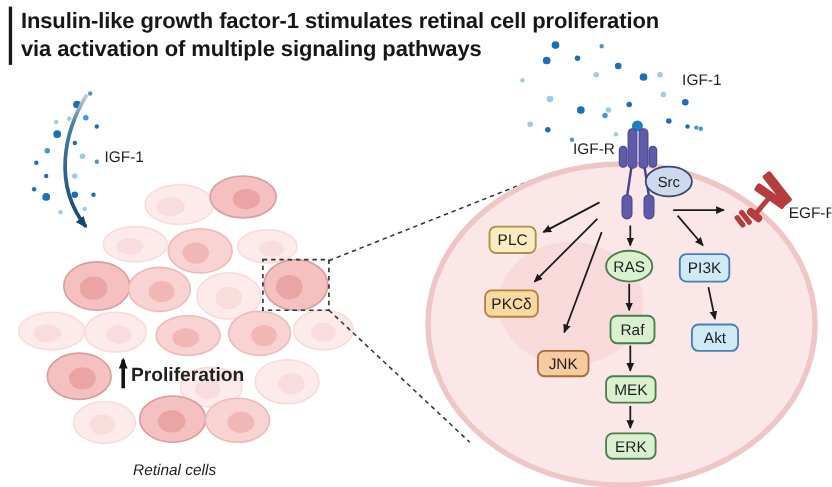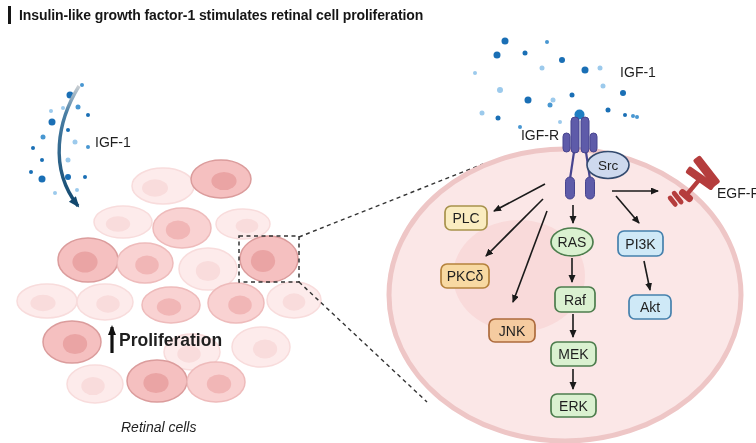--- a/index.html
+++ b/index.html
@@ -1,19 +1,19 @@
 <!DOCTYPE html>
 <html style="--dot-dark: #1a6fb5; --dot-mid: #4897d1; --dot-light: #9ccaec; --cell-light-fill: #fdebeb; --cell-light-stroke: #f8dcdc; --cell-light-nucleus: #f9dcdc; --cell-med-fill: #f9d2d2; --cell-med-stroke: #eebbbb; --cell-med-nucleus: #f1b6b6; --cell-dark-fill: #f5c0c0; --cell-dark-stroke: #db9c9c; --cell-dark-nucleus: #eaa4a4; --big-cell-fill: #fbe7e7; --big-cell-stroke: #eec6c6; --nucleus-fill: #f9dada; --receptor-purple: #5e5ba9; --receptor-purple-dark: #47448f; --src-fill: #ced9ee; --src-stroke: #334a6e; --egfr-red: #b53d3d; --arrow-color: #1a1a1a; --curve-arrow: #12486e; --ligand-dot: #1f7ec2; --dashed-line: #333333; --node-text: #333333;"><head>
 <meta charset="utf-8">
 <style>
   html,body{margin:0;padding:0;background:#ffffff;}
   .stage{position:relative;width:756px;height:443px;overflow:hidden;background:#ffffff;
          font-family:"Liberation Sans",sans-serif;}
   .title{position:absolute;left:8px;top:6px;border-left:3px solid #161616;padding-left:8px;
-         font-weight:bold;font-size:14px;line-height:1.32;color:#161616;letter-spacing:-0.1px;}
+         font-weight:bold;font-size:20px;line-height:1.32;color:#161616;letter-spacing:-0.1px;}
   svg{position:absolute;left:0;top:0;}
   svg text{fill:#1f1f1f;}
 </style>
 </head>
 <body>
 
 <div class="stage">
 
   <svg width="756" height="443" viewBox="0 0 756 443">
     <defs>
@@ -257,14 +257,15 @@
     <text x="638" y="77" font-size="14" text-anchor="middle">IGF-1</text>
     <text x="559" y="140" font-size="14" text-anchor="end">IGF-R</text>
     <text x="717" y="198" font-size="14">EGF-R</text>
     <text x="119" y="346" font-size="17.5" font-weight="bold" fill="#111">Proliferation</text>
     <line x1="112" y1="353" x2="112" y2="327" stroke="#111" stroke-width="3.2" marker-end="url(#ahBlack)"></line>
     <text x="121" y="432" font-size="14" font-style="italic" fill="#2a2a2a">Retinal cells</text>
   </svg>
 
   <div class="title">
     <div>Insulin-like growth factor-1 stimulates retinal cell proliferation</div>
+    <div>via activation of multiple signaling pathways</div>
   </div>
 </div>
 
 </body></html>

